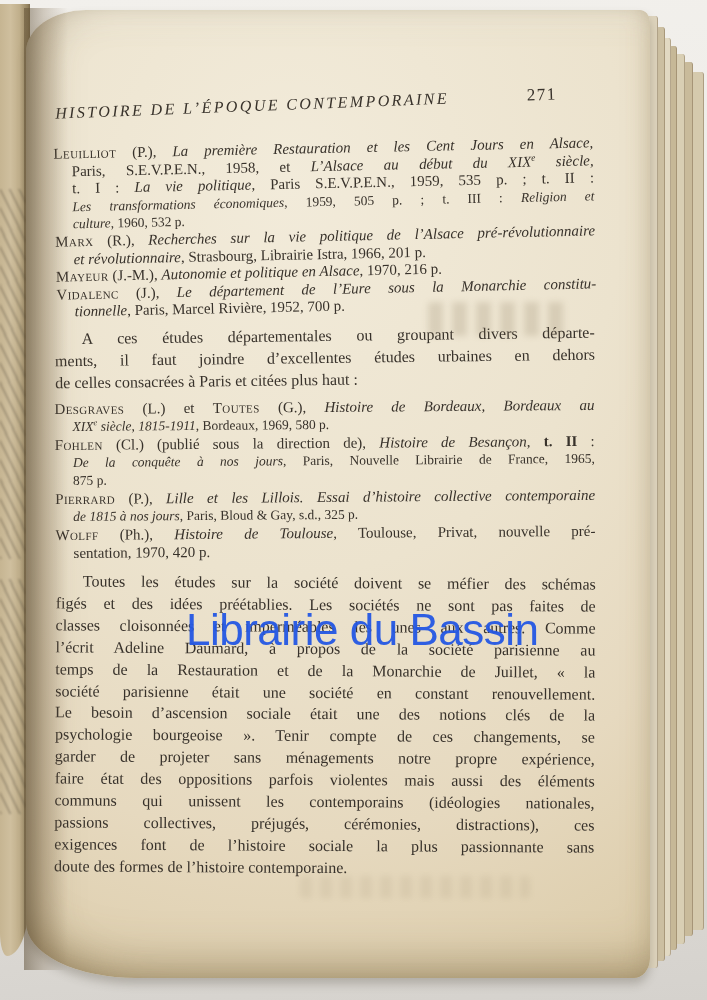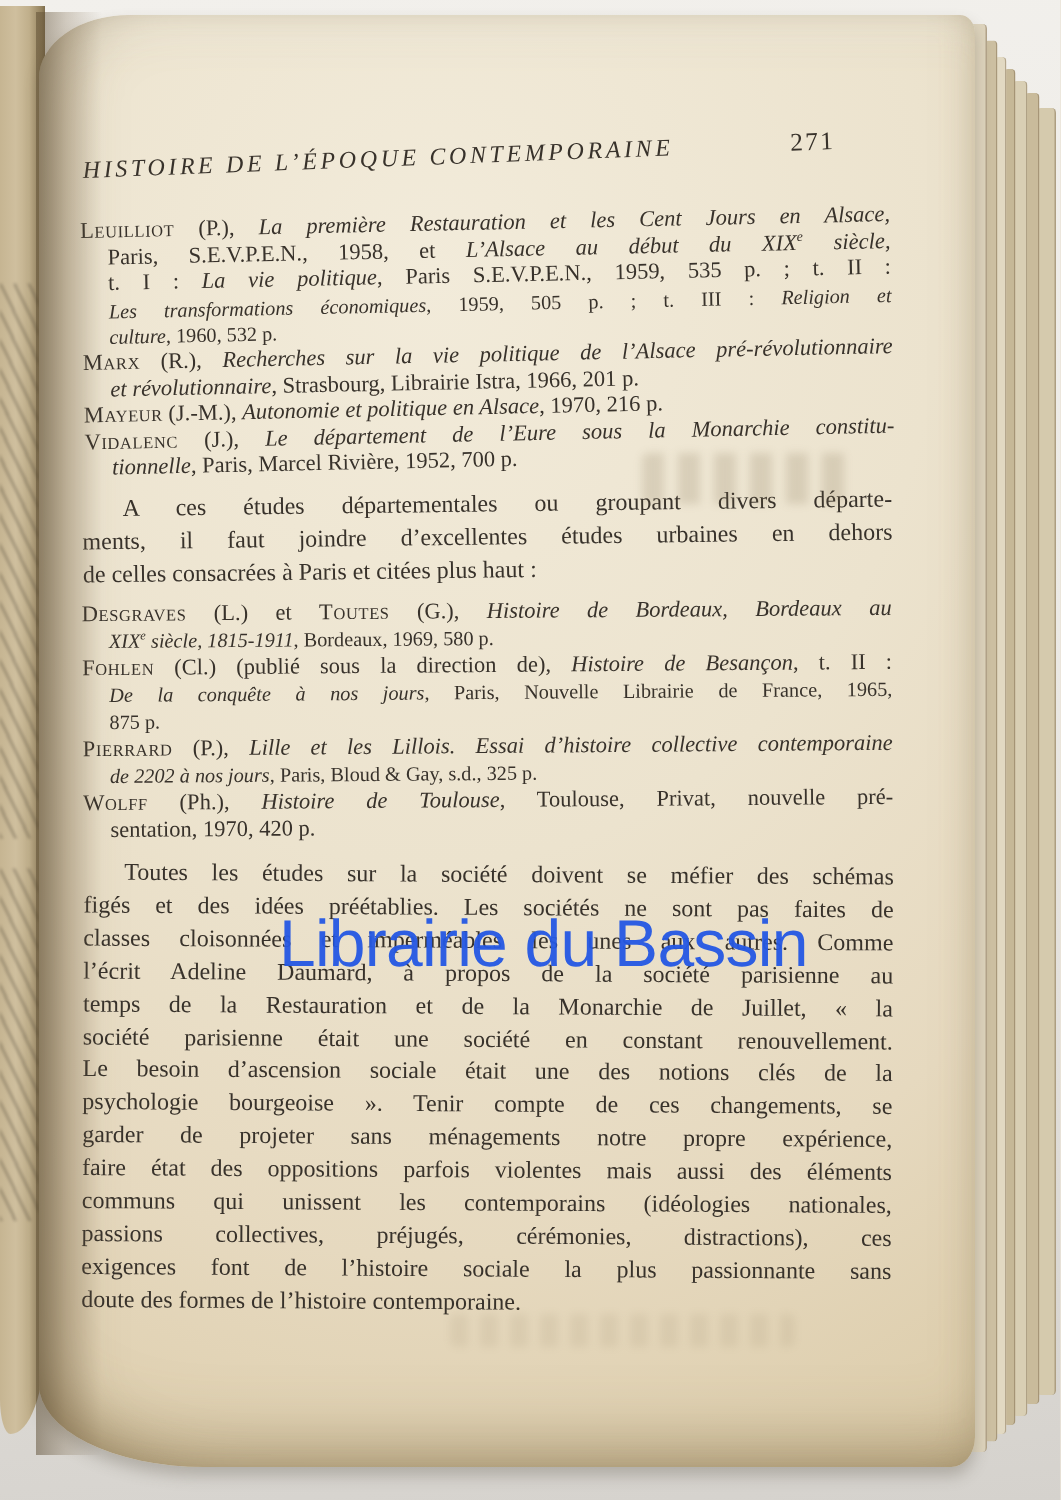--- a/index.html
+++ b/index.html
@@ -60,21 +60,21 @@
   #blocks .block:nth-child(2){transform:rotate(-0.7deg);margin-top:9px; font-size:16px;line-height:21.9px;}
   #blocks .block:nth-child(3){transform:rotate(-0.45deg);margin-top:7px;font-size:15px;line-height:18px;}
   #blocks .block:nth-child(4){transform:rotate(0.35deg);margin-top:12px;font-size:16px;line-height:21.9px;}
   .b-para .line:first-child{text-indent:27px;}
   .line{text-align:justify;text-align-last:justify;}
   .line.nj{text-align-last:left;}
   .line.ind{padding-left:18px;}
   .line.small{font-size:90%;}
   .it{font-style:italic;}
   .sc{font-variant:small-caps;letter-spacing:.4px;}
-  .bd{font-weight:normal;}
+  .bd{font-weight:bold;}
   .sup{font-size:62%;vertical-align:super;line-height:0;}
 
   
   .watermark{position:absolute;left:186px;top:608px;z-index:10;
     font-family:"Liberation Sans","DejaVu Sans",sans-serif;
     font-size:44px;line-height:1;letter-spacing:-0.5px;white-space:nowrap;opacity:.95;}
 </style>
 </head>
 <body>
 
@@ -117,21 +117,21 @@
             <div class="line"><span>ments, il faut joindre d’excellentes études urbaines en dehors</span></div>
             <div class="line nj"><span>de celles consacrées à Paris et citées plus haut :</span></div>
           </div>
           <div class="block b-bib">
             <div class="line"><span class="sc">Desgraves</span><span> (L.) et </span><span class="sc">Toutes</span><span> (G.), </span><span class="it">Histoire de Bordeaux, Bordeaux au</span></div>
             <div class="line ind small nj"><span class="it">XIX</span><span class="it sup">e</span><span class="it"> siècle, 1815-1911</span><span>, Bordeaux, 1969, 580 p.</span></div>
             <div class="line"><span class="sc">Fohlen</span><span> (Cl.) (publié sous la direction de), </span><span class="it">Histoire de Besançon</span><span>, </span><span class="bd">t. II</span><span> :</span></div>
             <div class="line ind small"><span class="it">De la conquête à nos jours</span><span>, Paris, Nouvelle Librairie de France, 1965,</span></div>
             <div class="line ind small nj"><span>875 p.</span></div>
             <div class="line"><span class="sc">Pierrard</span><span> (P.), </span><span class="it">Lille et les Lillois. Essai d’histoire collective contemporaine</span></div>
-            <div class="line ind small nj"><span class="it">de 2202 à nos jours</span><span>, Paris, Bloud &amp; Gay, s.d., 325 p.</span></div>
+            <div class="line ind small nj"><span class="it">de 1815 à nos jours</span><span>, Paris, Bloud &amp; Gay, s.d., 325 p.</span></div>
             <div class="line"><span class="sc">Wolff</span><span> (Ph.), </span><span class="it">Histoire de Toulouse</span><span>, Toulouse, Privat, nouvelle pré-</span></div>
             <div class="line ind nj"><span>sentation, 1970, 420 p.</span></div>
           </div>
           <div class="block b-para">
             <div class="line"><span>Toutes les études sur la société doivent se méfier des schémas</span></div>
             <div class="line"><span>figés et des idées préétablies. Les sociétés ne sont pas faites de</span></div>
             <div class="line"><span>classes cloisonnées et imperméables les unes aux autres. Comme</span></div>
             <div class="line"><span>l’écrit Adeline Daumard, à propos de la société parisienne au</span></div>
             <div class="line"><span>temps de la Restauration et de la Monarchie de Juillet, « la</span></div>
             <div class="line"><span>société parisienne était une société en constant renouvellement.</span></div>

